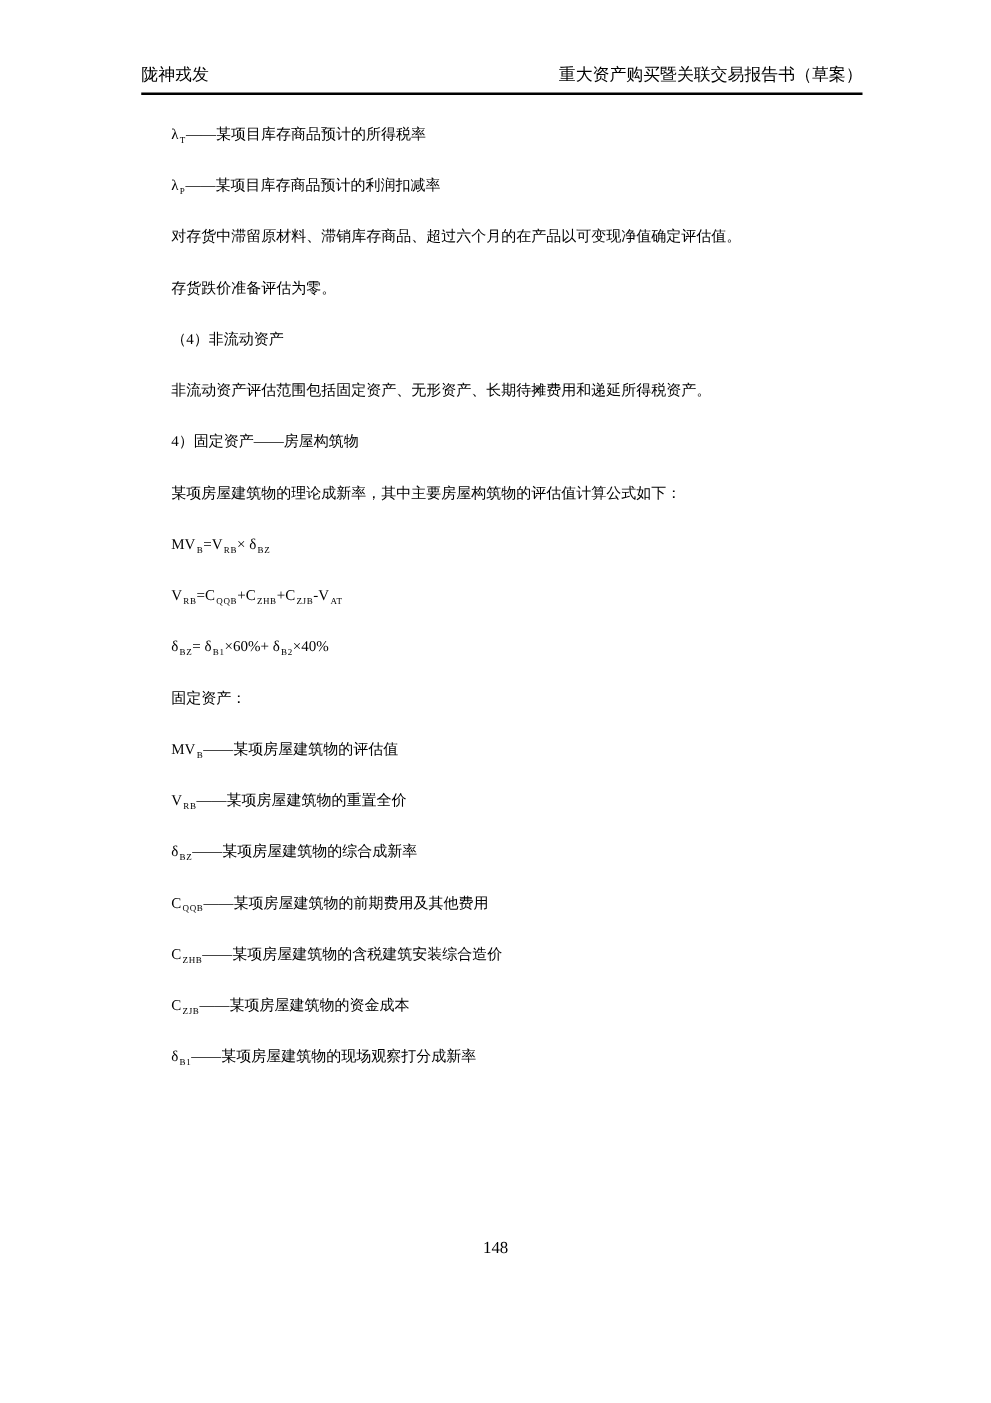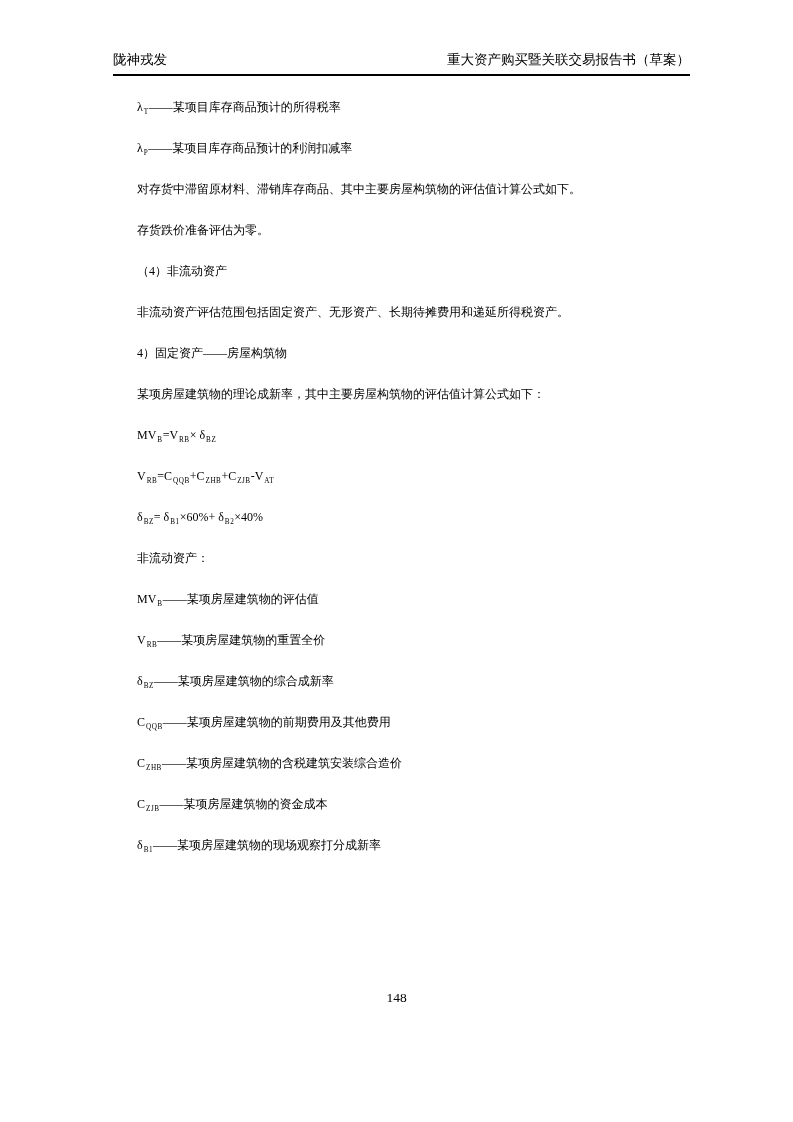--- a/index.html
+++ b/index.html
@@ -61,30 +61,30 @@
 <div class="page">
 
   <div class="doc-header">
     <span>陇神戎发</span>
     <span>重大资产购买暨关联交易报告书（草案）</span>
   </div>
 
   <div class="doc-body">
       <p class="block symbol-definition">λ<sub>T</sub>——某项目库存商品预计的所得税率</p>
       <p class="block symbol-definition">λ<sub>P</sub>——某项目库存商品预计的利润扣减率</p>
-      <p class="block paragraph">对存货中滞留原材料、滞销库存商品、其中主要房屋构筑物的评估值计算公式如下。</p>
+      <p class="block paragraph">对存货中滞留原材料、滞销库存商品、超过六个月的在产品以可变现净值确定评估值。</p>
       <p class="block paragraph">存货跌价准备评估为零。</p>
       <p class="block section-heading">（4）非流动资产</p>
       <p class="block paragraph">非流动资产评估范围包括固定资产、无形资产、长期待摊费用和递延所得税资产。</p>
       <p class="block section-heading">4）固定资产——房屋构筑物</p>
       <p class="block paragraph">某项房屋建筑物的理论成新率，其中主要房屋构筑物的评估值计算公式如下：</p>
       <p class="block formula">MV<sub>B</sub>=V<sub>RB</sub>× δ<sub>BZ</sub></p>
       <p class="block formula">V<sub>RB</sub>=C<sub>QQB</sub>+C<sub>ZHB</sub>+C<sub>ZJB</sub>-V<sub>AT</sub></p>
       <p class="block formula">δ<sub>BZ</sub>= δ<sub>B1</sub>×60%+ δ<sub>B2</sub>×40%</p>
-      <p class="block paragraph">非流动资产：</p>
+      <p class="block paragraph">固定资产：</p>
       <p class="block symbol-definition">MV<sub>B</sub>——某项房屋建筑物的评估值</p>
       <p class="block symbol-definition">V<sub>RB</sub>——某项房屋建筑物的重置全价</p>
       <p class="block symbol-definition">δ<sub>BZ</sub>——某项房屋建筑物的综合成新率</p>
       <p class="block symbol-definition">C<sub>QQB</sub>——某项房屋建筑物的前期费用及其他费用</p>
       <p class="block symbol-definition">C<sub>ZHB</sub>——某项房屋建筑物的含税建筑安装综合造价</p>
       <p class="block symbol-definition">C<sub>ZJB</sub>——某项房屋建筑物的资金成本</p>
       <p class="block symbol-definition">δ<sub>B1</sub>——某项房屋建筑物的现场观察打分成新率</p>
     </div>
 
   <div class="doc-footer">

